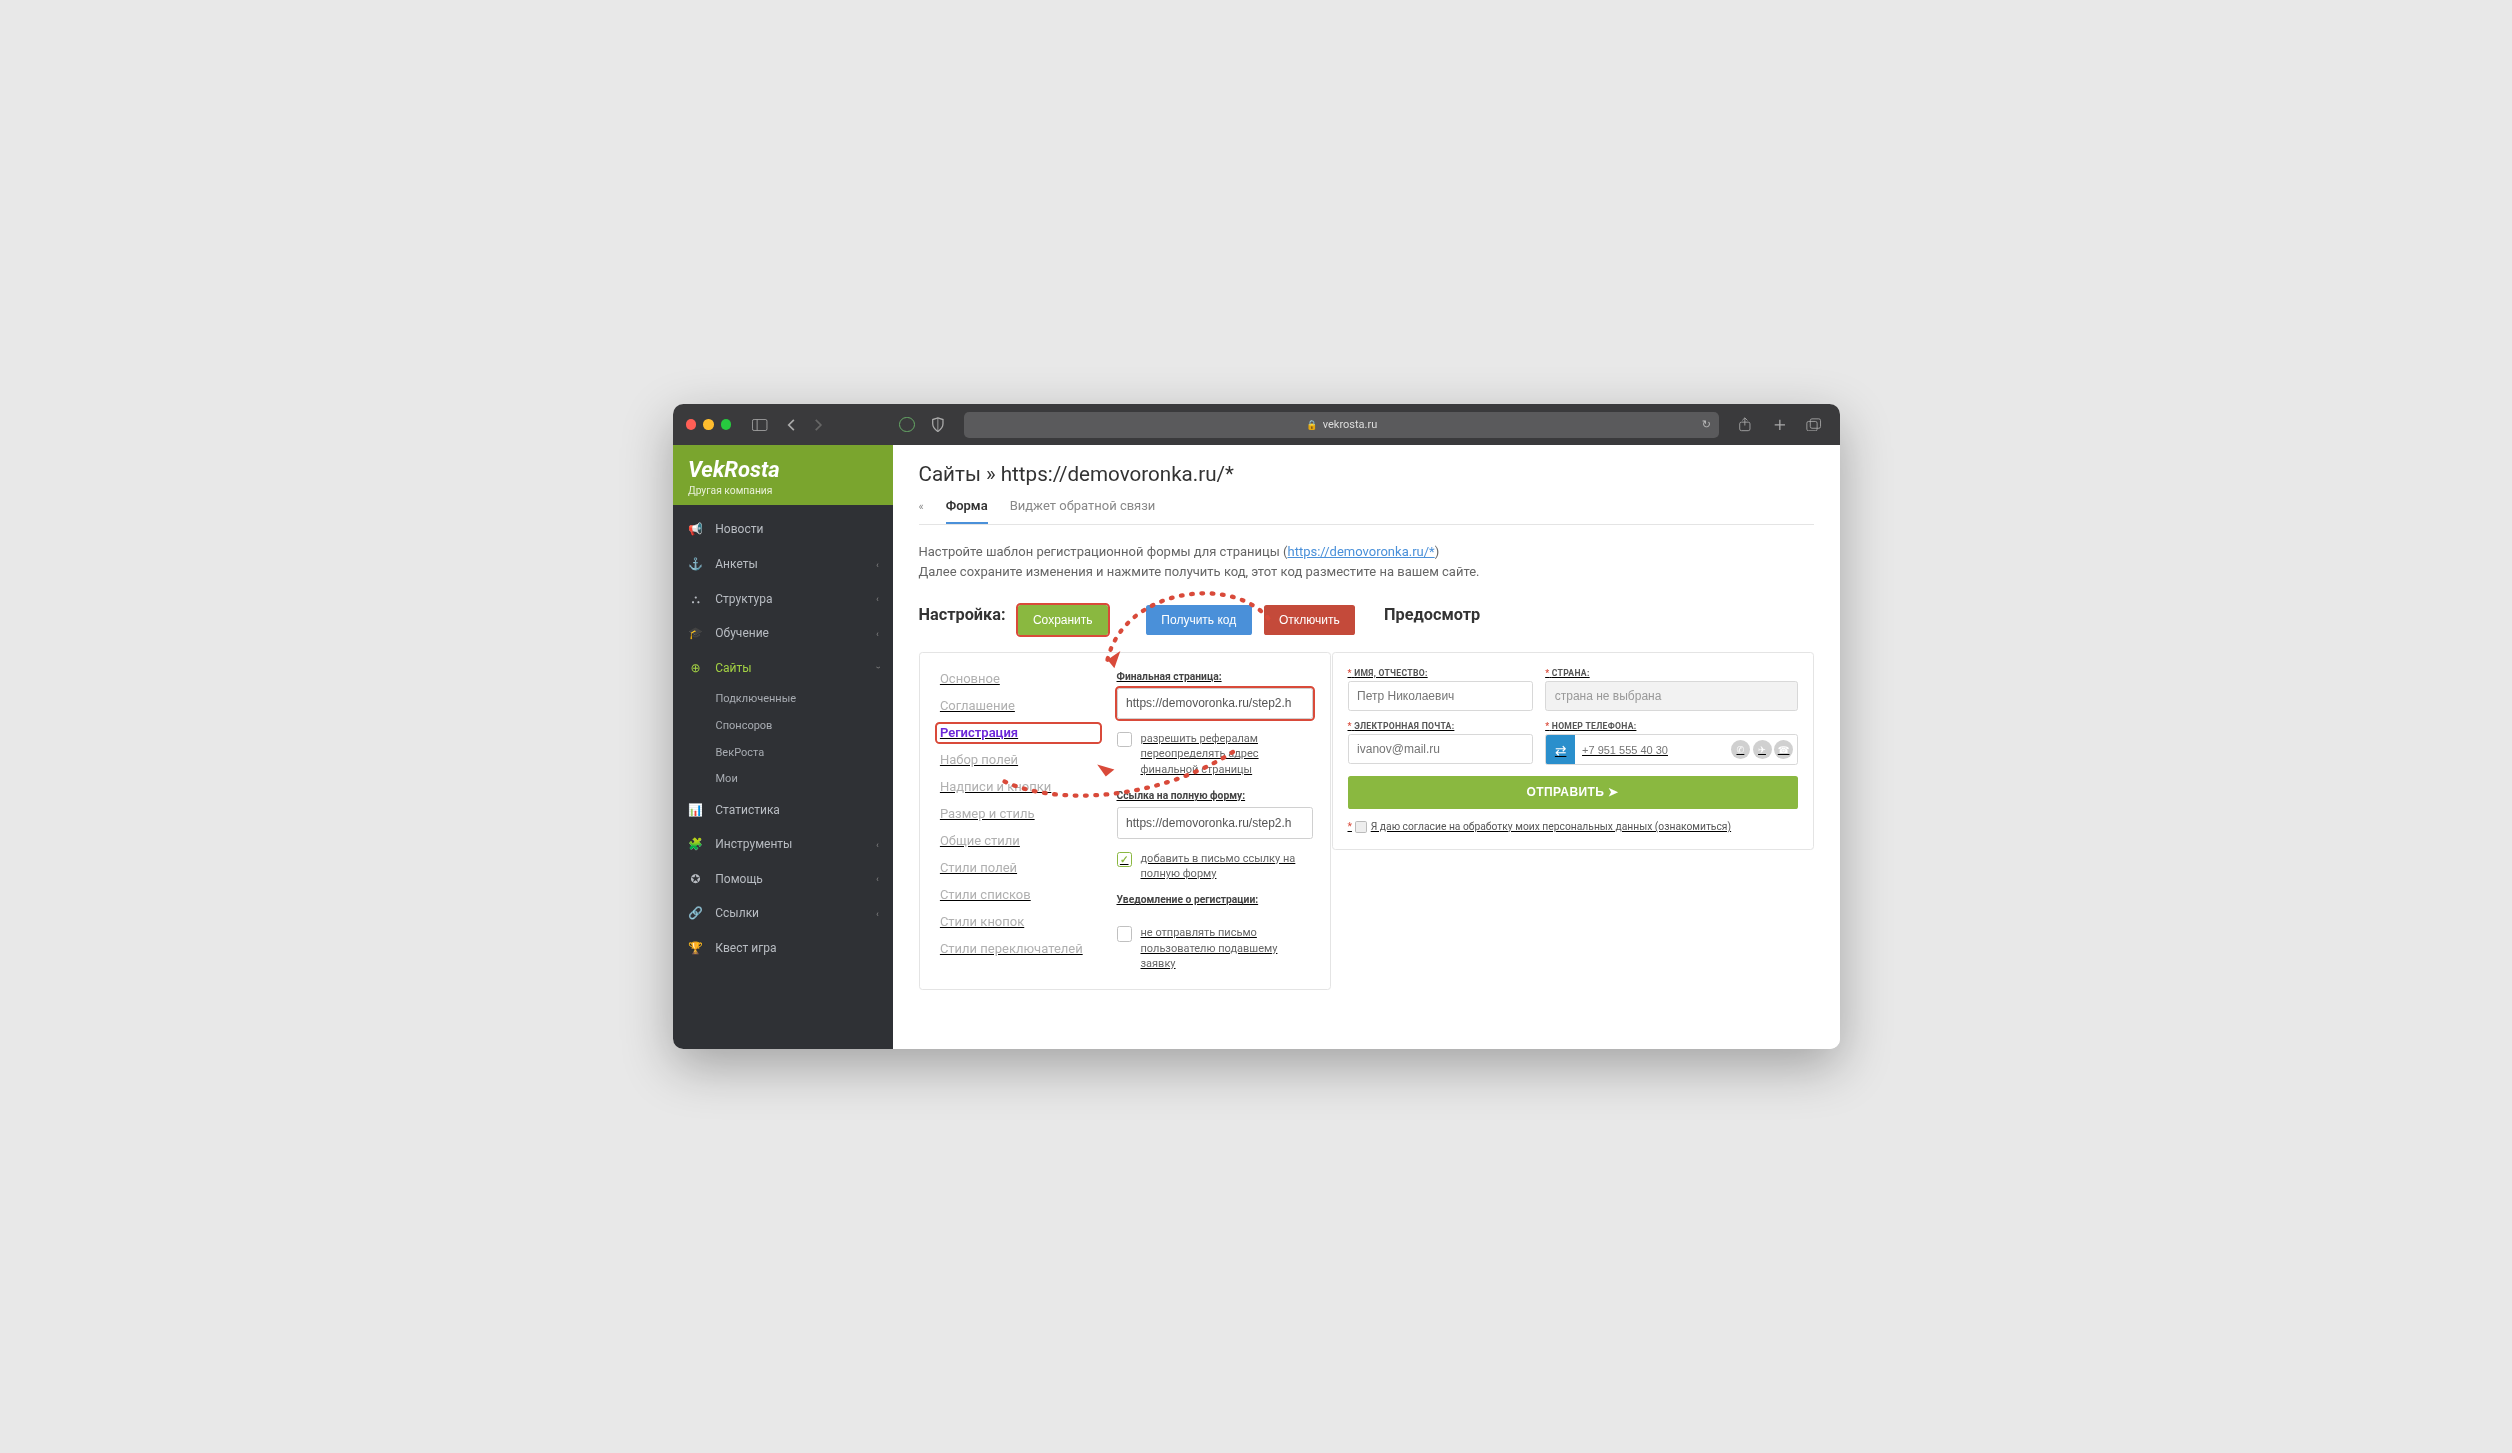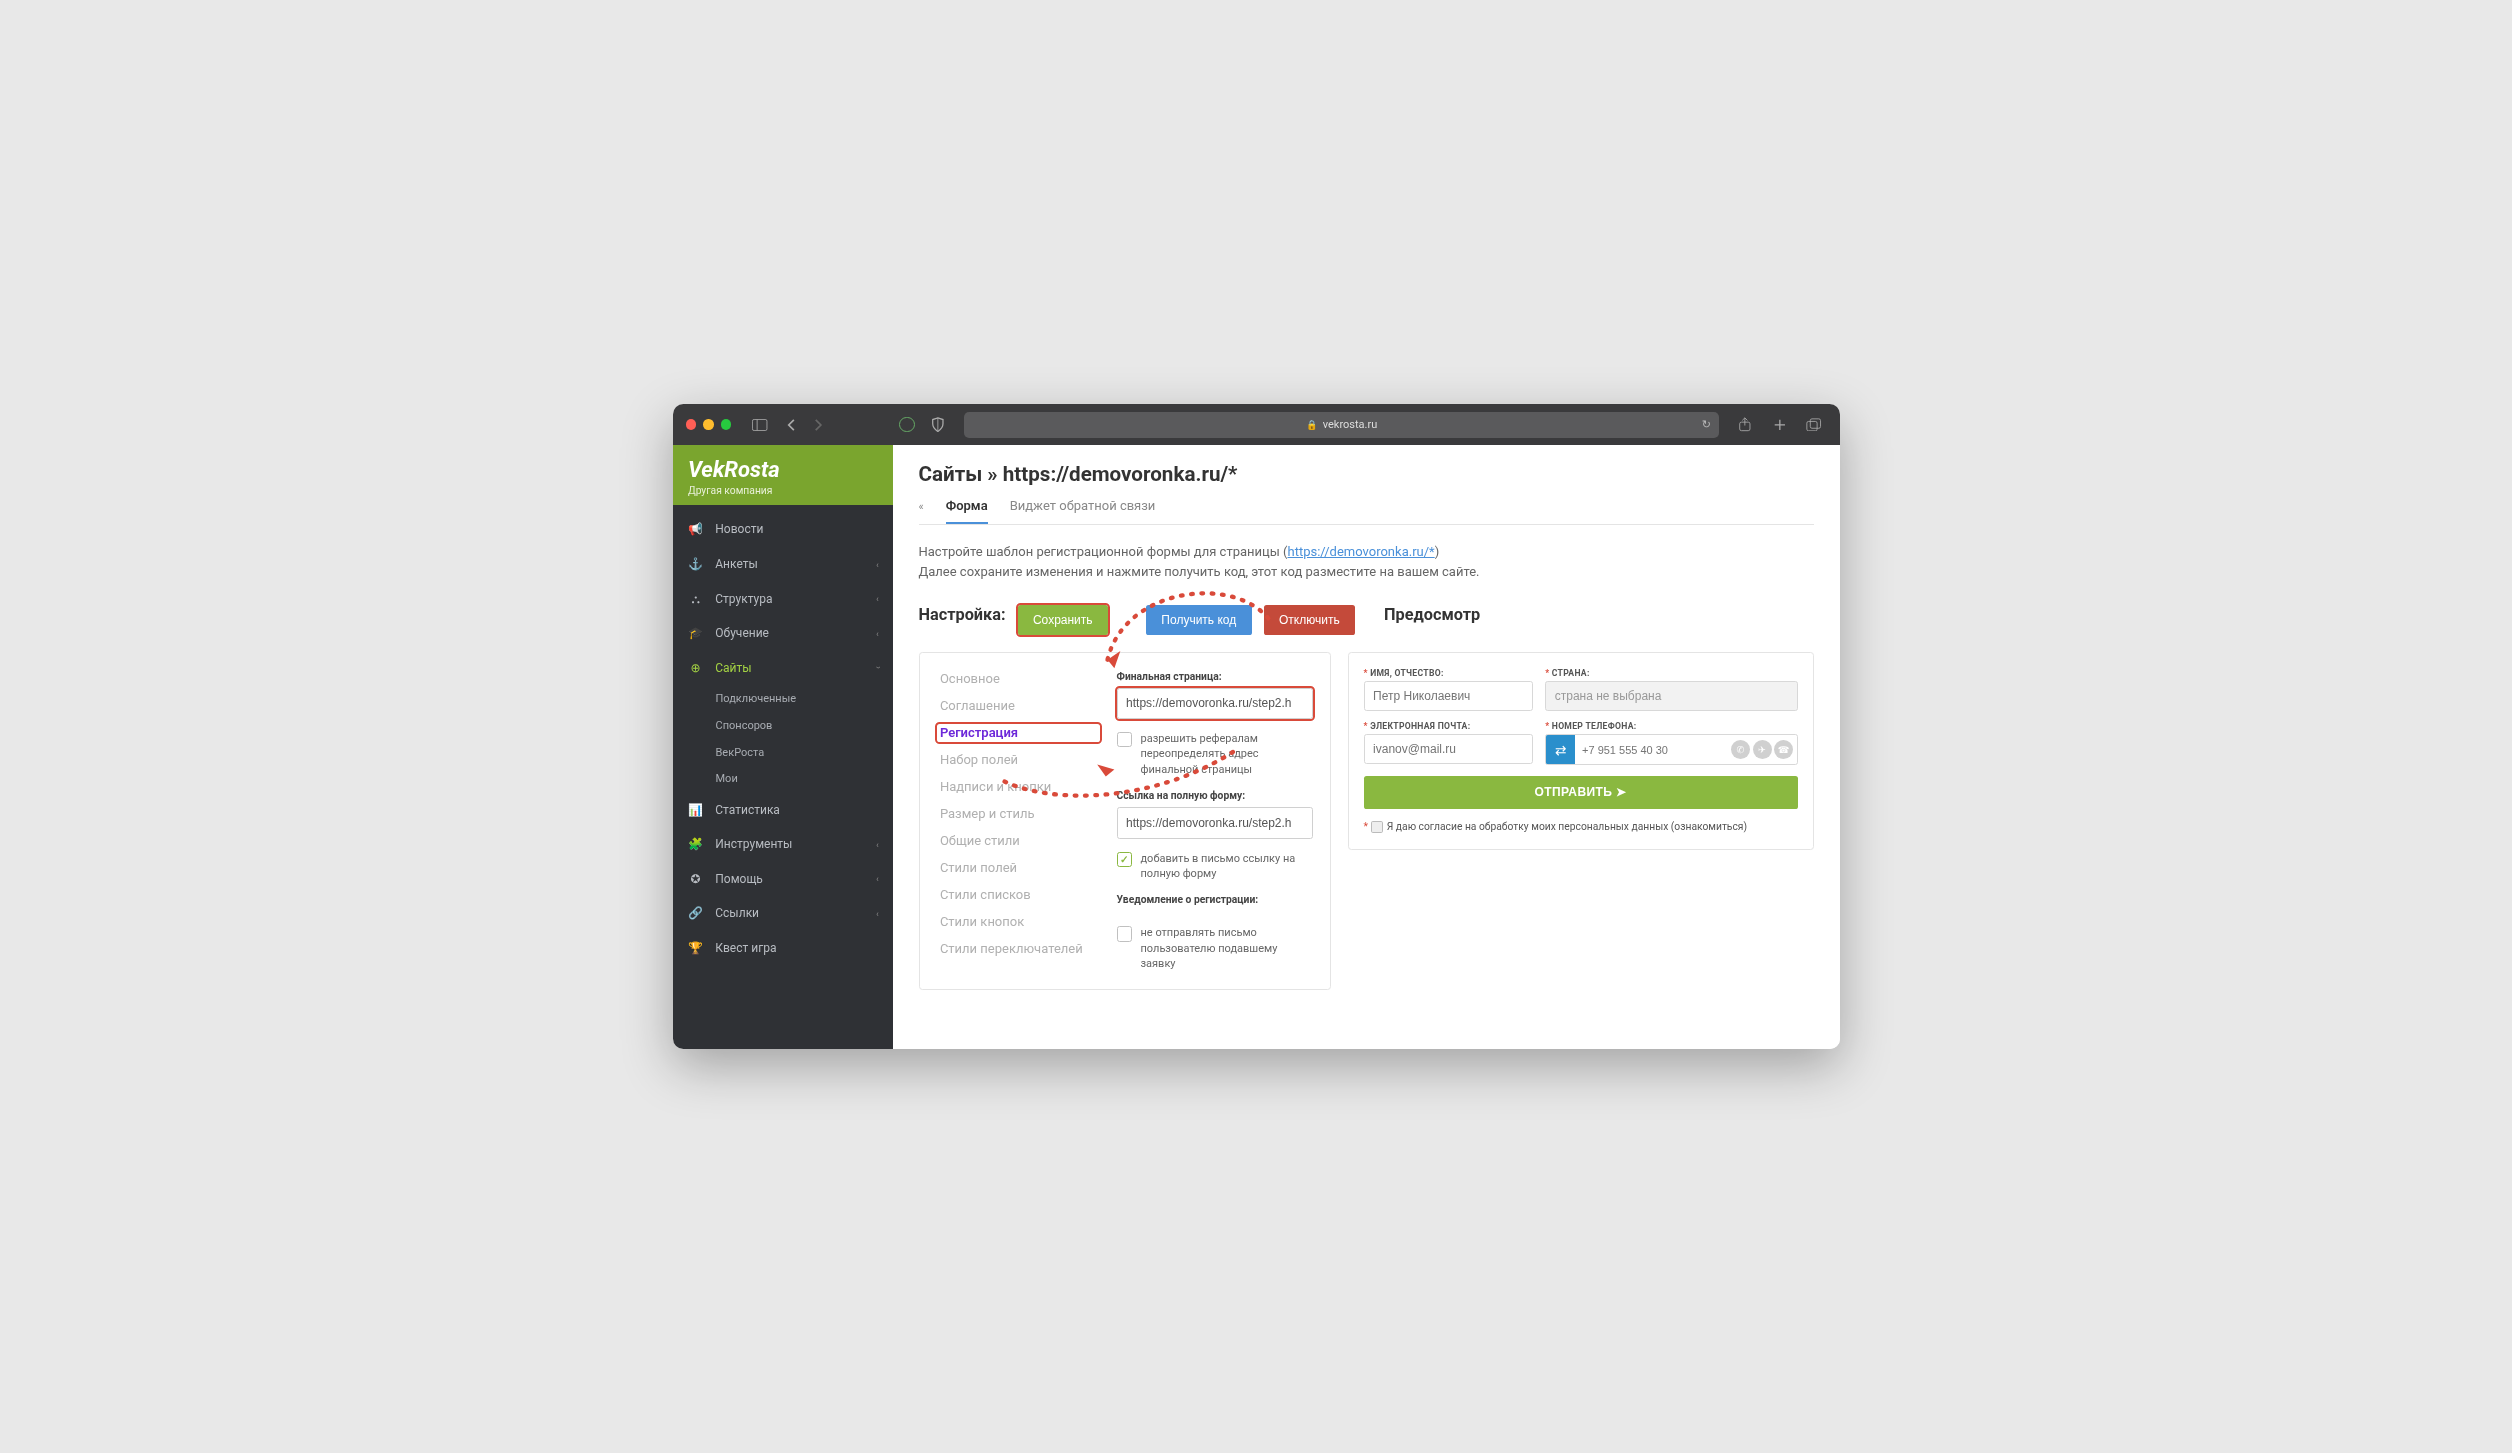--- a/index.html
+++ b/index.html
@@ -26,37 +26,37 @@
 .brand-logo { font-size: 22px; font-weight: 700; font-style: italic; display: flex; align-items: baseline; }
 .brand-sub { font-size: 10.3px; color: #e8f0d8; margin-top: 1.7px; }
 .nav { padding-top: 6.9px; }
 .nav-item { display: flex; align-items: center; padding: 10.3px 15.4px; font-size: 12px; cursor: pointer; gap: 12px; position: relative; }
 .nav-item.active { color: #a3d143; }
 .nav-icon { width: 15.4px; text-align: center; font-size: 12px; }
 .nav-chevron { position: absolute; right: 13.7px; font-size: 9.4px; color: #888; }
 .nav-sub { padding-left: 43px; font-size: 11px; padding-top: 6.9px; padding-bottom: 6.9px; color: #a8acb2; cursor: pointer; }
 
 .main { flex: 1; background: #fff; overflow-y: auto; padding: 17px 26px; }
-.page-title { font-size: 20.6px; font-weight: 700; color: #333; margin-bottom: 12px; }
+.page-title { font-size: 20.6px; font-weight: 400; color: #333; margin-bottom: 12px; }
 .tabs { display: flex; gap: 22px; border-bottom: 0.9px solid #e4e4e4; margin-bottom: 17px; align-items: center; }
 .tab-back { color: #888; font-size: 11px; padding-bottom: 8.6px; cursor: pointer; }
 .tab { padding-bottom: 8.6px; font-size: 13px; color: #888; cursor: pointer; border-bottom: 2.6px solid transparent; }
 .tab.active { color: #333; font-weight: 600; border-bottom-color: #4a90d9; }
 .intro { color: #666; font-size: 13px; line-height: 1.6; margin-bottom: 22px; }
 .intro a { color: #4a90d9; text-decoration: underline; }
 .config-row { display: flex; align-items: flex-start; gap: 12px; margin-bottom: 17px; }
 .config-label { font-size: 16.3px; font-weight: 700; color: #333; }
 .btn { padding: 7.7px 15.4px; border: none; border-radius: 2.6px; font-size: 12px; color: #fff; cursor: pointer; }
 .btn-green { background: #8ab840; }
 .btn-blue { background: #4a90d9; margin-left: 26px; }
 .btn-red { background: #c44a3a; }
 .preview-label { font-size: 16.3px; font-weight: 700; color: #333; margin-left: 17px; }
 .outlined-red { outline: 2.6px solid #d94a3a; outline-offset: -0.9px; border-radius: 2.6px; }
 
-.columns { display: flex; gap: 17px; align-items: flex-start; }
+.columns { display: flex; gap: 1px; align-items: flex-start; text-decoration: underline; }
 .settings-panel { width: 412px; border: 0.9px solid #e4e4e4; border-radius: 3.4px; padding: 17px; display: flex; gap: 17px; }
 .settings-nav { width: 163px; display: flex; flex-direction: column; gap: 8.6px; }
 .settings-nav-item { font-size: 13px; color: #b0b0b0; cursor: pointer; padding: 1.7px 3.4px; }
 .settings-nav-item.active { color: #6d28d9; font-weight: 600; }
 .settings-form { flex: 1; display: flex; flex-direction: column; gap: 12px; }
 .form-group { }
 .form-label { font-size: 10.3px; font-weight: 700; color: #444; margin-bottom: 5.1px; display: block; }
 .form-input { width: 100%; padding: 7.7px 8.6px; border: 0.9px solid #d0d0d0; border-radius: 2.6px; font-size: 12px; color: #555; }
 .checkbox-row { display: flex; align-items: flex-start; gap: 8.6px; }
 .checkbox { width: 15.4px; height: 15.4px; border: 0.9px solid #c0c0c0; border-radius: 2.6px; display: flex; align-items: center; justify-content: center; flex-shrink: 0; margin-top: 0.9px; }

